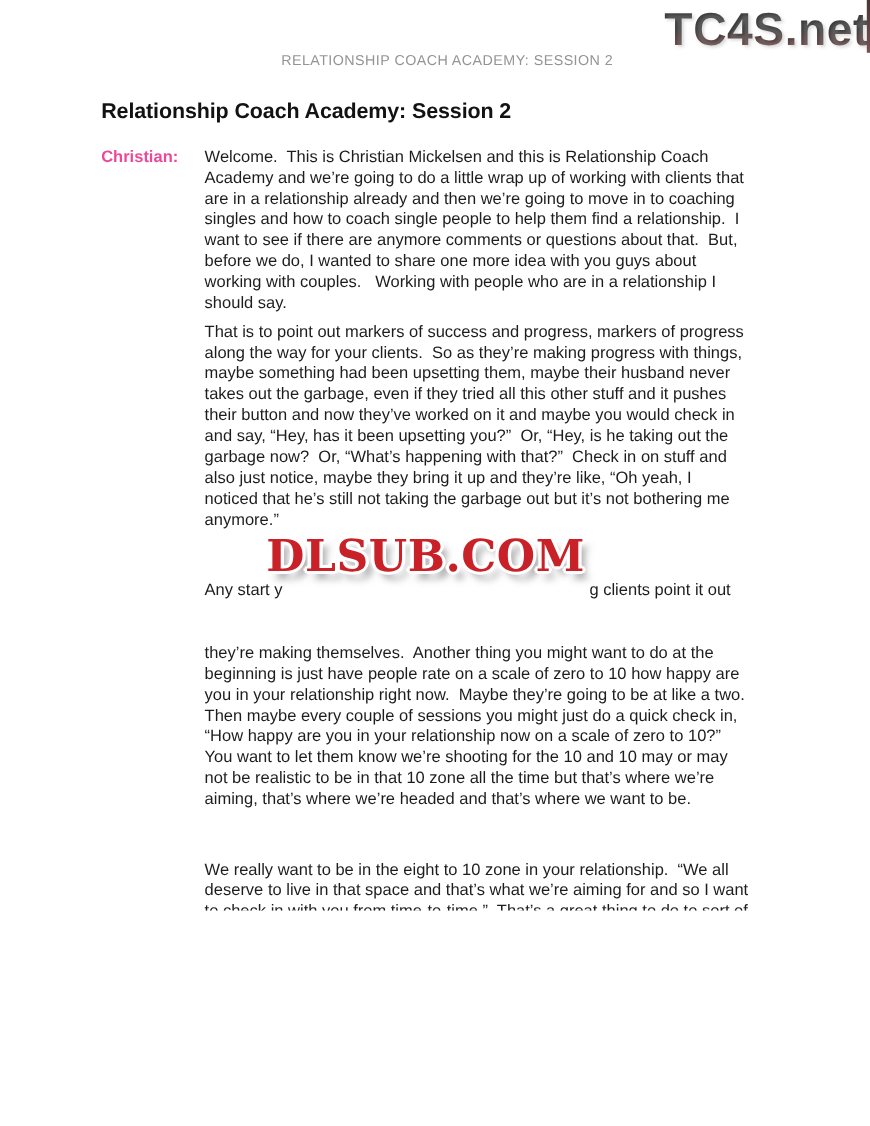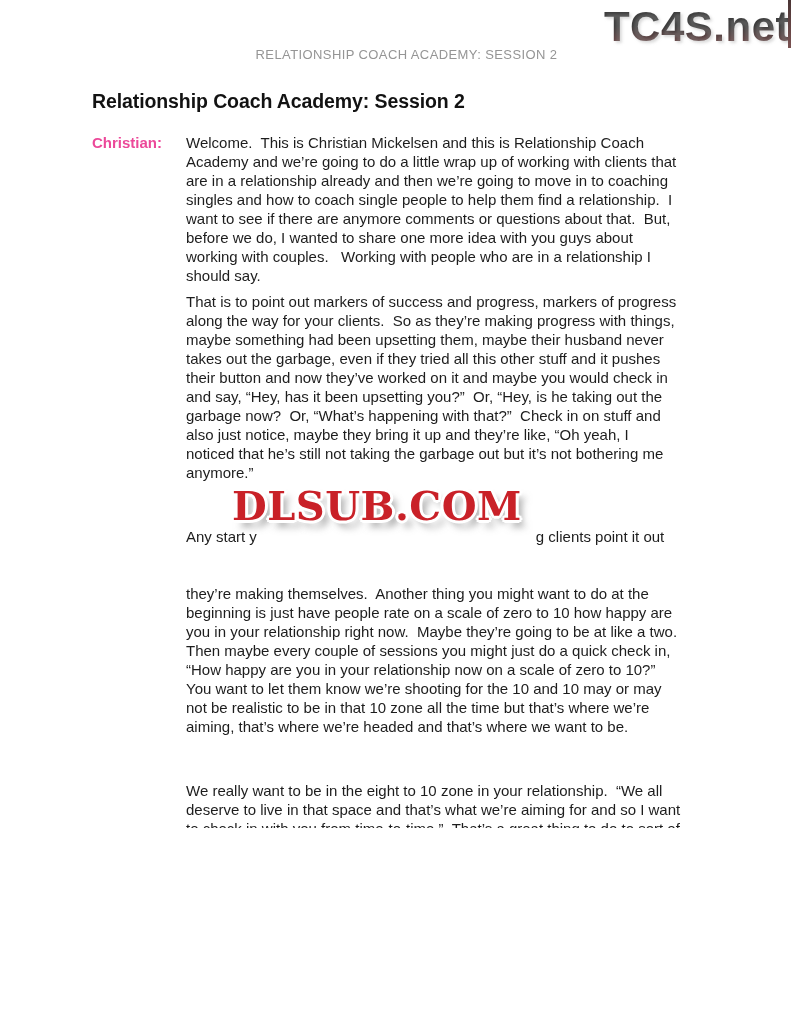--- a/index.html
+++ b/index.html
@@ -38,21 +38,21 @@
   .para { white-space:pre-wrap; margin:0 0 7px 0; }
   .pline { white-space:pre-wrap; }
   .gap { display:inline-block; height:1px; vertical-align:baseline; }
   .gap-1 { width:279px; }
   .gap-2 { width:281px; }
   .copyright-footer {
     position:absolute; top:945px; left:92px; width:608px; text-align:center;
     font-size:13.5px; color:#2e2e2e;
   }
   .watermark {
-    position:absolute; top:483px; left:232px;
+    position:absolute; top:483px; left:242px;
     font-family:"DejaVu Serif", serif; font-weight:bold; font-size:40px;
     line-height:46px; letter-spacing:0.5px; color:#c92128;
     text-shadow:
       -3px 0 0 #ffffff, 3px 0 0 #ffffff, 0 -3px 0 #ffffff, 0 3px 0 #ffffff,
       -2px -2px 0 #ffffff, 2px -2px 0 #ffffff, -2px 2px 0 #ffffff, 2px 2px 0 #ffffff,
       6px 7px 7px rgba(100,100,100,0.55);
   }
   .traders-logo {
     position:absolute; top:976px; right:3px; font-size:34px; font-weight:bold;
     letter-spacing:0.5px; line-height:38px; color:#cf686c;

